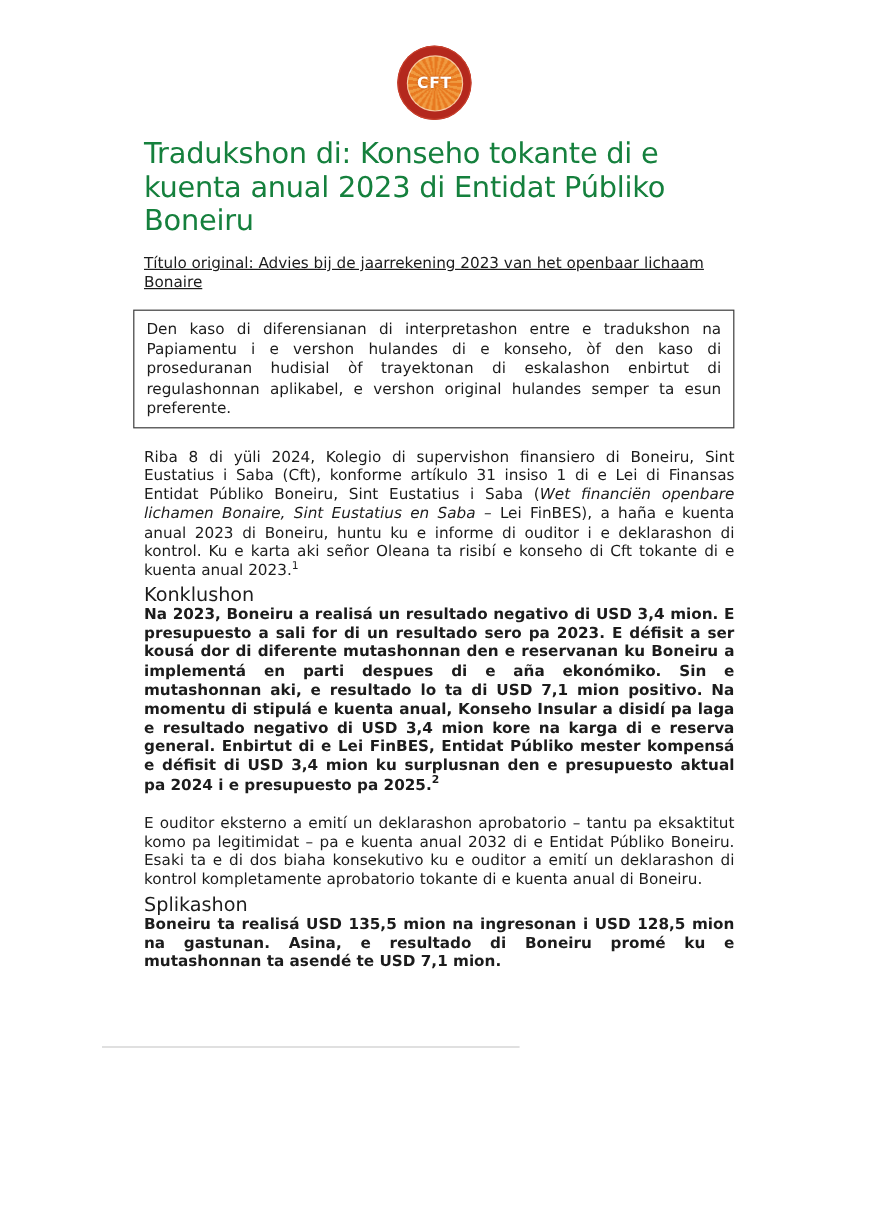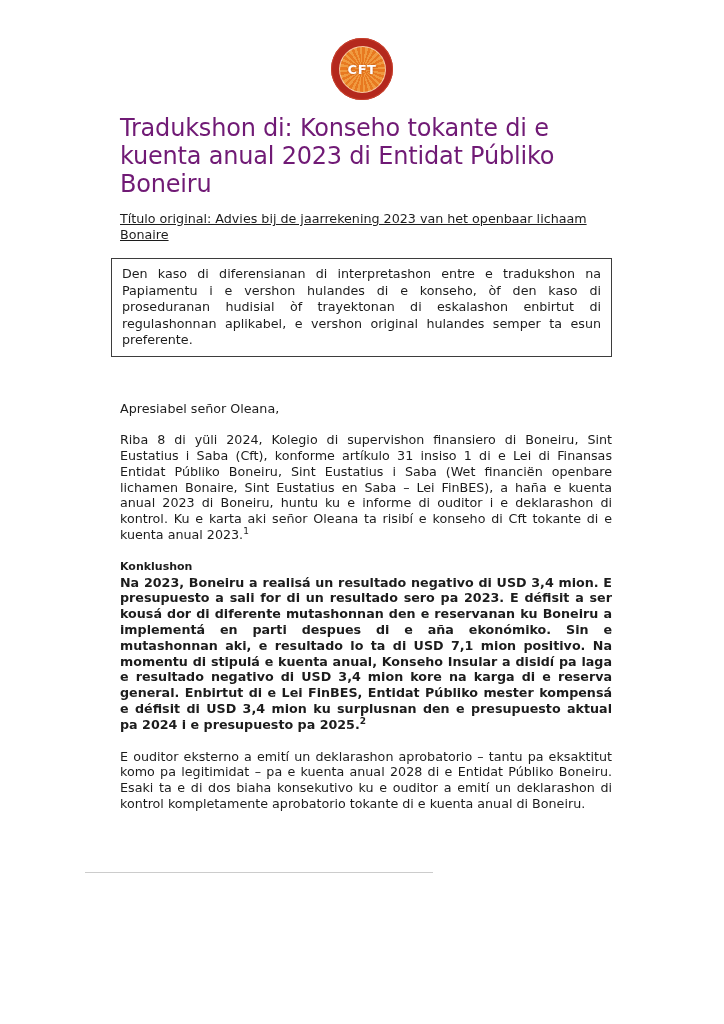--- a/index.html
+++ b/index.html
@@ -38,21 +38,21 @@
     left: 120px;
     top: 100px;
     width: 492px;
   }
   .doc-title {
     margin: 14px 0 0 0;
     font-size: 24px;
     line-height: 28px;
     font-weight: 400;
     letter-spacing: -0.2px;
-    color: #701a75;
+    color: #15803d;
   }
   .doc-subtitle {
     margin: 13px 0 0 0;
     font-size: 12.7px;
     line-height: 16px;
     text-decoration: underline;
   }
   .disclaimer {
     margin: 15px 0 0 -9px;
     border: 1px solid #3d3d3d;
@@ -67,32 +67,32 @@
     line-height: 15.8px;
   }
   .para {
     margin: 16px 0 0 0;
     font-size: 12.7px;
     line-height: 15.8px;
     text-align: justify;
   }
   .para.tight { margin-top: 0; font-weight: bold; }
   .section-heading {
-    margin: 16px 0 0 0;
-    font-size: 11px;
+    margin: 5px 0 0 0;
+    font-size: 16px;
     line-height: 15.8px;
-    font-weight: bold;
+    font-weight: normal;
   }
   .sub-heading {
     margin: 0;
     font-size: 12.7px;
     line-height: 15.8px;
     text-decoration: underline;
   }
-  .em { }
+  .em { font-style: italic; }
   sup { font-size: 9px; line-height: 0; vertical-align: super; }
 
   .footnote-rule {
     position: absolute;
     left: 85px;
     bottom: 3px;
     width: 348px;
     height: 1px;
     background: #cccccc;
   }
@@ -111,30 +111,31 @@
   </div>
 
   <div class="content">
 
     <h1 class="doc-title">Tradukshon di: Konseho tokante di e kuenta anual 2023 di Entidat Públiko Boneiru</h1>
 
     <p class="doc-subtitle">Título original: Advies bij de jaarrekening 2023 van het openbaar lichaam Bonaire</p>
 
     <div class="disclaimer">Den kaso di diferensianan di interpretashon entre e tradukshon na Papiamentu i e vershon hulandes di e konseho, òf den kaso di proseduranan hudisial òf trayektonan di eskalashon enbirtut di regulashonnan aplikabel, e vershon original hulandes semper ta esun preferente.</div>
 
-    <p class="salutation">Apresiabel señor Oleana,</p>
 
     <p class="para"><span>Riba 8 di yüli 2024, Kolegio di supervishon finansiero di Boneiru, Sint Eustatius i Saba (Cft), konforme artíkulo 31 insiso 1 di e Lei di Finansas Entidat Públiko Boneiru, Sint Eustatius i Saba (</span><span class="em">Wet financiën openbare lichamen Bonaire, Sint Eustatius en Saba –</span><span> Lei FinBES), a haña e kuenta anual 2023 di Boneiru, huntu ku e informe di ouditor i e deklarashon di kontrol. Ku e karta aki señor Oleana ta risibí e konseho di Cft tokante di e kuenta anual 2023.</span><sup>1</sup></p>
 
     <h2 class="section-heading">Konklushon</h2>
 
     <p class="para tight"><span>Na 2023, Boneiru a realisá un resultado negativo di USD 3,4 mion. E presupuesto a sali for di un resultado sero pa 2023. E défisit a ser kousá dor di diferente mutashonnan den e reservanan ku Boneiru a implementá en parti despues di e aña ekonómiko. Sin e mutashonnan aki, e resultado lo ta di USD 7,1 mion positivo. Na momentu di stipulá e kuenta anual, Konseho Insular a disidí pa laga e resultado negativo di USD 3,4 mion kore na karga di e reserva general. Enbirtut di e Lei FinBES, Entidat Públiko mester kompensá e défisit di USD 3,4 mion ku surplusnan den e presupuesto aktual pa 2024 i e presupuesto pa 2025.</span><sup>2</sup></p>
 
-    <p class="para">E ouditor eksterno a emití un deklarashon aprobatorio – tantu pa eksaktitut komo pa legitimidat – pa e kuenta anual 2028 di e Entidat Públiko Boneiru. Esaki ta e di dos biaha konsekutivo ku e ouditor a emití un deklarashon di kontrol kompletamente aprobatorio tokante di e kuenta anual di Boneiru.</p>
+    <p class="para">E ouditor eksterno a emití un deklarashon aprobatorio – tantu pa eksaktitut komo pa legitimidat – pa e kuenta anual 2032 di e Entidat Públiko Boneiru. Esaki ta e di dos biaha konsekutivo ku e ouditor a emití un deklarashon di kontrol kompletamente aprobatorio tokante di e kuenta anual di Boneiru.</p>
+
+    <h2 class="section-heading">Splikashon</h2>
 
 
-
+    <p class="para tight">Boneiru ta realisá USD 135,5 mion na ingresonan i USD 128,5 mion na gastunan. Asina, e resultado di Boneiru promé ku e mutashonnan ta asendé te USD 7,1 mion.</p>
 
   </div>
 
   <div class="footnote-rule"></div>
 
 </div>
 
 </body></html>

